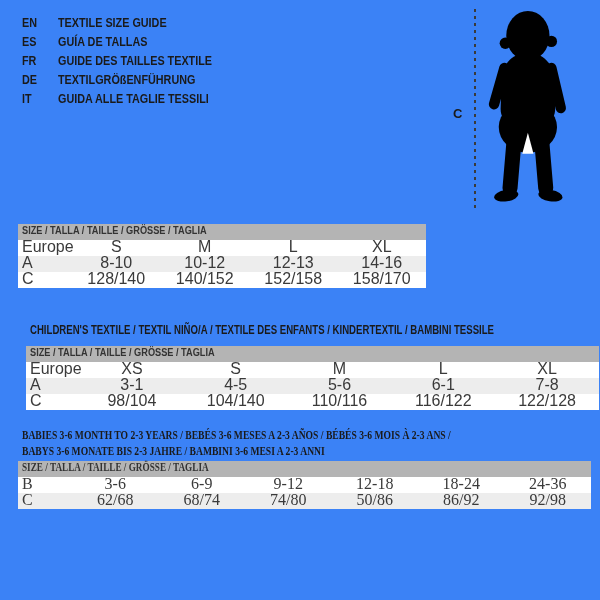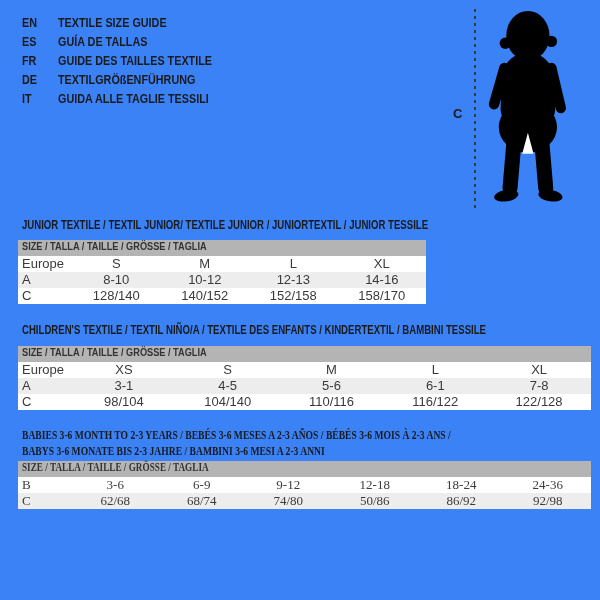--- a/index.html
+++ b/index.html
@@ -18,35 +18,35 @@
 
   
   .dash-line{position:absolute;left:474px;top:9px;width:2px;height:200px;
     background-image:repeating-linear-gradient(to bottom,#3a3a3a 0 3px,transparent 3px 7px);}
   .c-label{position:absolute;left:453px;top:106px;font-weight:bold;font-size:13px;color:var(--heading);}
   .baby-svg{position:absolute;left:479px;top:9px;width:94px;height:200px;}
 
   
   .section{position:absolute;left:18px;}
   #sec0{top:217px;width:408px;}
-  #sec1{top:322px;width:573px;}
+  #sec1{top:322px;width:573px;margin-left:8px;}
   #sec2{top:427px;width:573px;font-family:Liberation Serif, serif;}
   #sec0 .size-table{margin-top:7px;}
   #sec1 .size-table{margin-top:8px;}
   #sec2 .size-table{margin-top:2px;}
   .sec-heading{margin-left:4px;}
   .heading-line{font-weight:bold;font-size:12px;color:var(--heading);line-height:16px;
     transform:scaleX(0.8);transform-origin:0 50%;white-space:nowrap;}
 
   
   .size-table{width:100%;}
   .size-bar{height:16px;background:var(--bar);display:flex;align-items:flex-start;padding-left:4px;}
   .size-bar span{font-weight:bold;font-size:11.5px;color:#333333;display:inline-block;
     transform:scaleX(0.8);transform-origin:0 50%;white-space:nowrap;}
-  .trow{display:flex;align-items:flex-start;height:16px;font-size:13px;color:var(--tabletext);background:#fff;}
+  .trow{display:flex;align-items:flex-end;height:16px;font-size:16px;color:var(--tabletext);background:#fff;}
   .trow.shade{background:var(--shade);}
   .tlabel{width:54px;padding-left:4px;}
   .tcell{flex:1;text-align:center;}
 
   
   #footnotes{position:absolute;left:22px;top:537px;}
   .footnote-line{font-weight:bold;font-size:12px;color:var(--heading);line-height:16px;
     transform:scaleX(0.8);transform-origin:0 50%;white-space:nowrap;}
 </style>
 </head>
@@ -77,23 +77,20 @@
         <ellipse cx="29" cy="196" rx="13" ry="6" transform="rotate(-8 29 196)"></ellipse>
         <ellipse cx="76" cy="196" rx="13" ry="6" transform="rotate(8 76 196)"></ellipse>
         <ellipse cx="52" cy="28" rx="23" ry="26"></ellipse>
         <circle cx="28" cy="36" r="6"></circle>
         <circle cx="77" cy="34" r="6"></circle>
       </g>
     </svg>
   </div>
 
   <section id="sec0" class="section">
-    <div class="sec-heading">
-        <div class="heading-line">JUNIOR TEXTILE / TEXTIL JUNIOR/ TEXTILE JUNIOR / JUNIORTEXTIL / JUNIOR TESSILE</div>
-      </div>
     <div class="size-table">
         <div class="size-bar">
           <span>SIZE / TALLA / TAILLE / GRÖSSE / TAGLIA</span>
         </div>
         <div class="trow">
           <span class="tlabel">Europe</span>
           <span class="tcell">S</span>
           <span class="tcell">M</span>
           <span class="tcell">L</span>
           <span class="tcell">XL</span>

